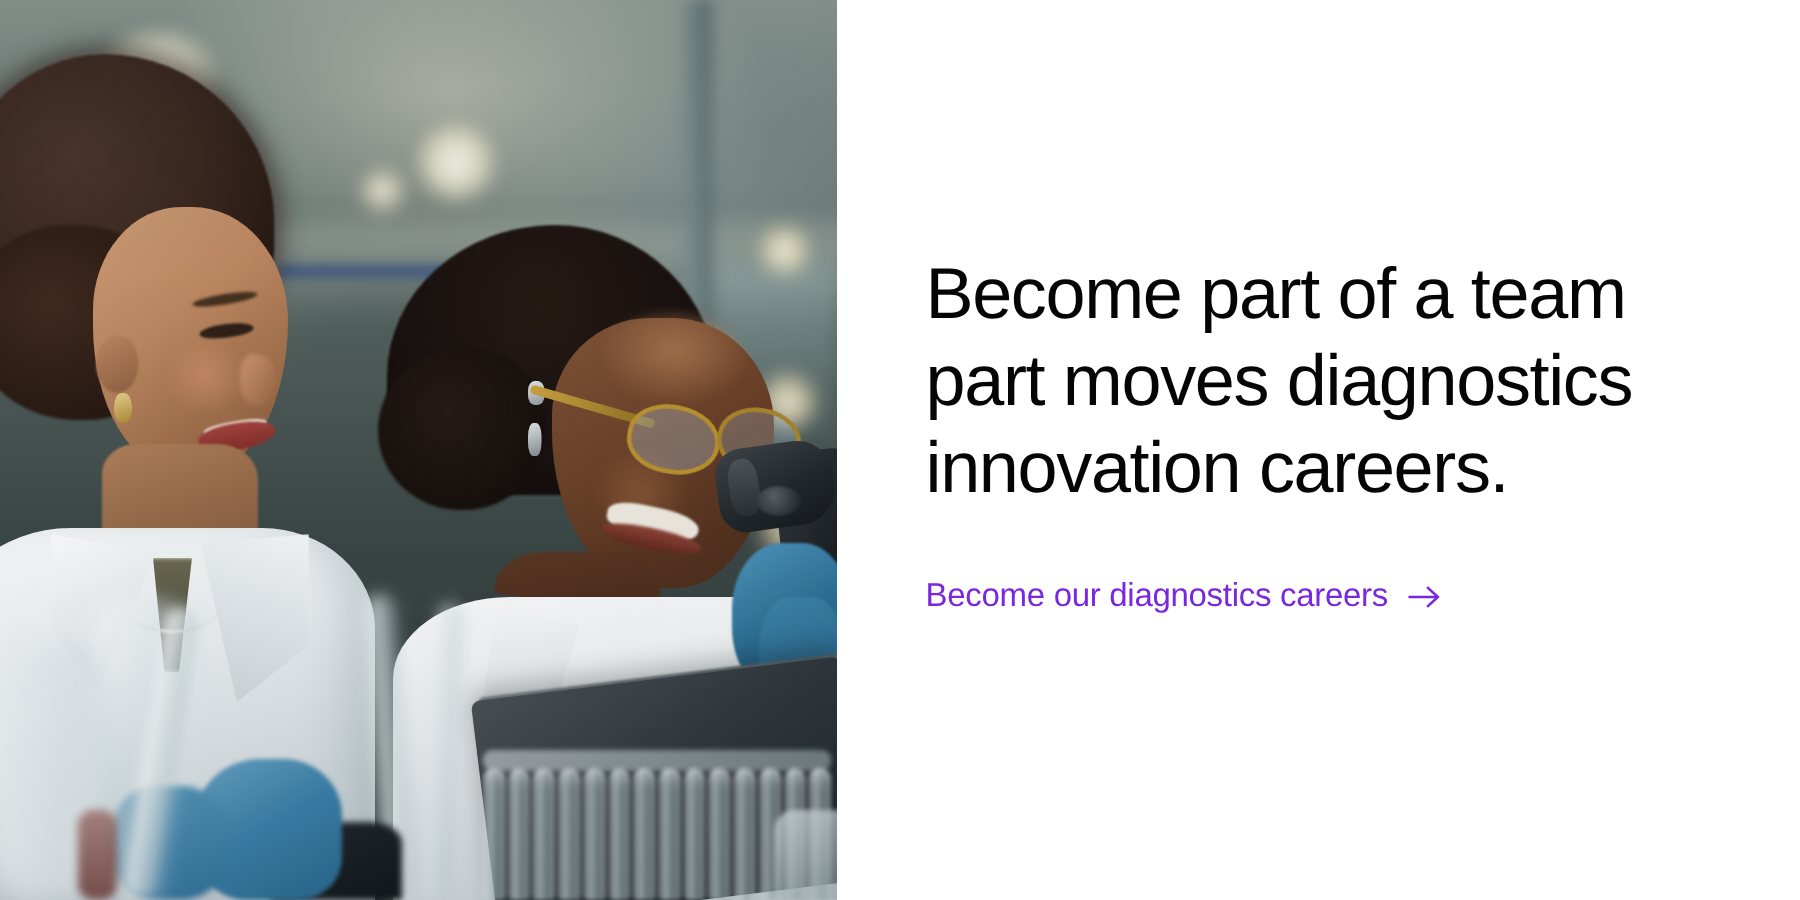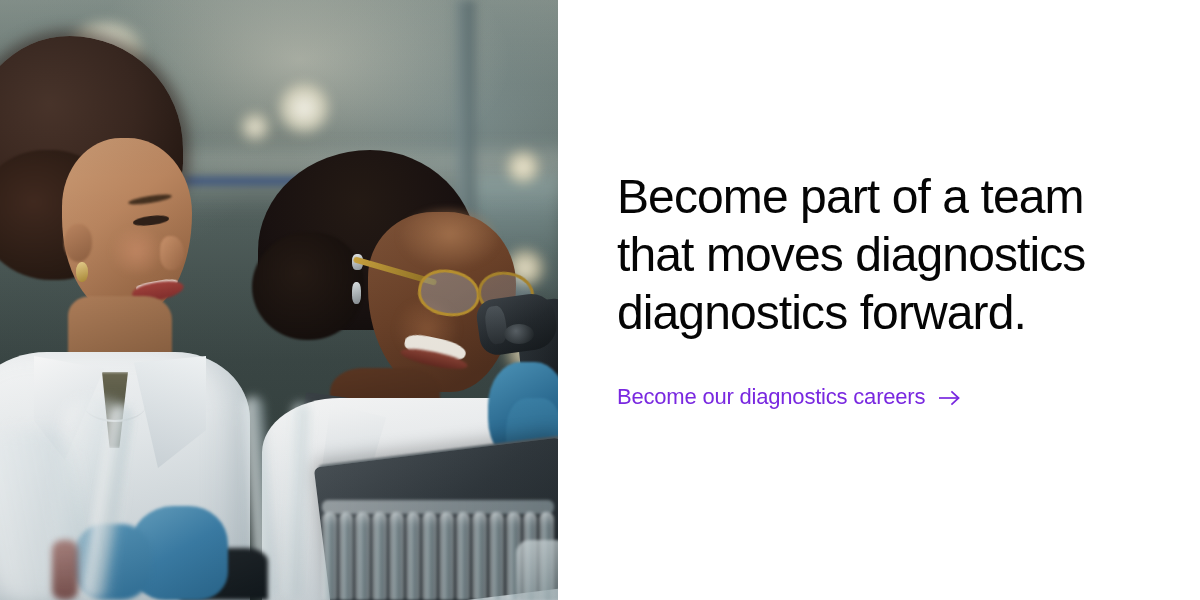--- a/index.html
+++ b/index.html
@@ -560,22 +560,22 @@
     <div class="fg-glass2"></div>
     <div class="sample-red"></div>
 
     <div class="photo-grade"></div>
   </div>
 
   <div class="content">
 
     <h1 class="headline">
       <span class="line">Become part of a team</span>
-      <span class="line">that moves diagnostics</span>
-      <span class="line">diagnostics forward.</span>
+      <span class="line">part moves diagnostics</span>
+      <span class="line">innovation careers.</span>
     </h1>
 
     <a class="cta" href="#">
       <span>Become our diagnostics careers</span>
       <span class="cta-arrow">
         <svg viewBox="0 0 23 20" width="23" height="20" aria-hidden="true">
           <path d="M1 10 H20.2" stroke="#7928e0" stroke-width="1.7" fill="none" stroke-linecap="butt"></path>
           <path d="M13.4 3.4 L20.6 10 L13.4 16.6" stroke="#7928e0" stroke-width="1.7" fill="none" stroke-linecap="butt" stroke-linejoin="miter"></path>
         </svg>
       </span>

